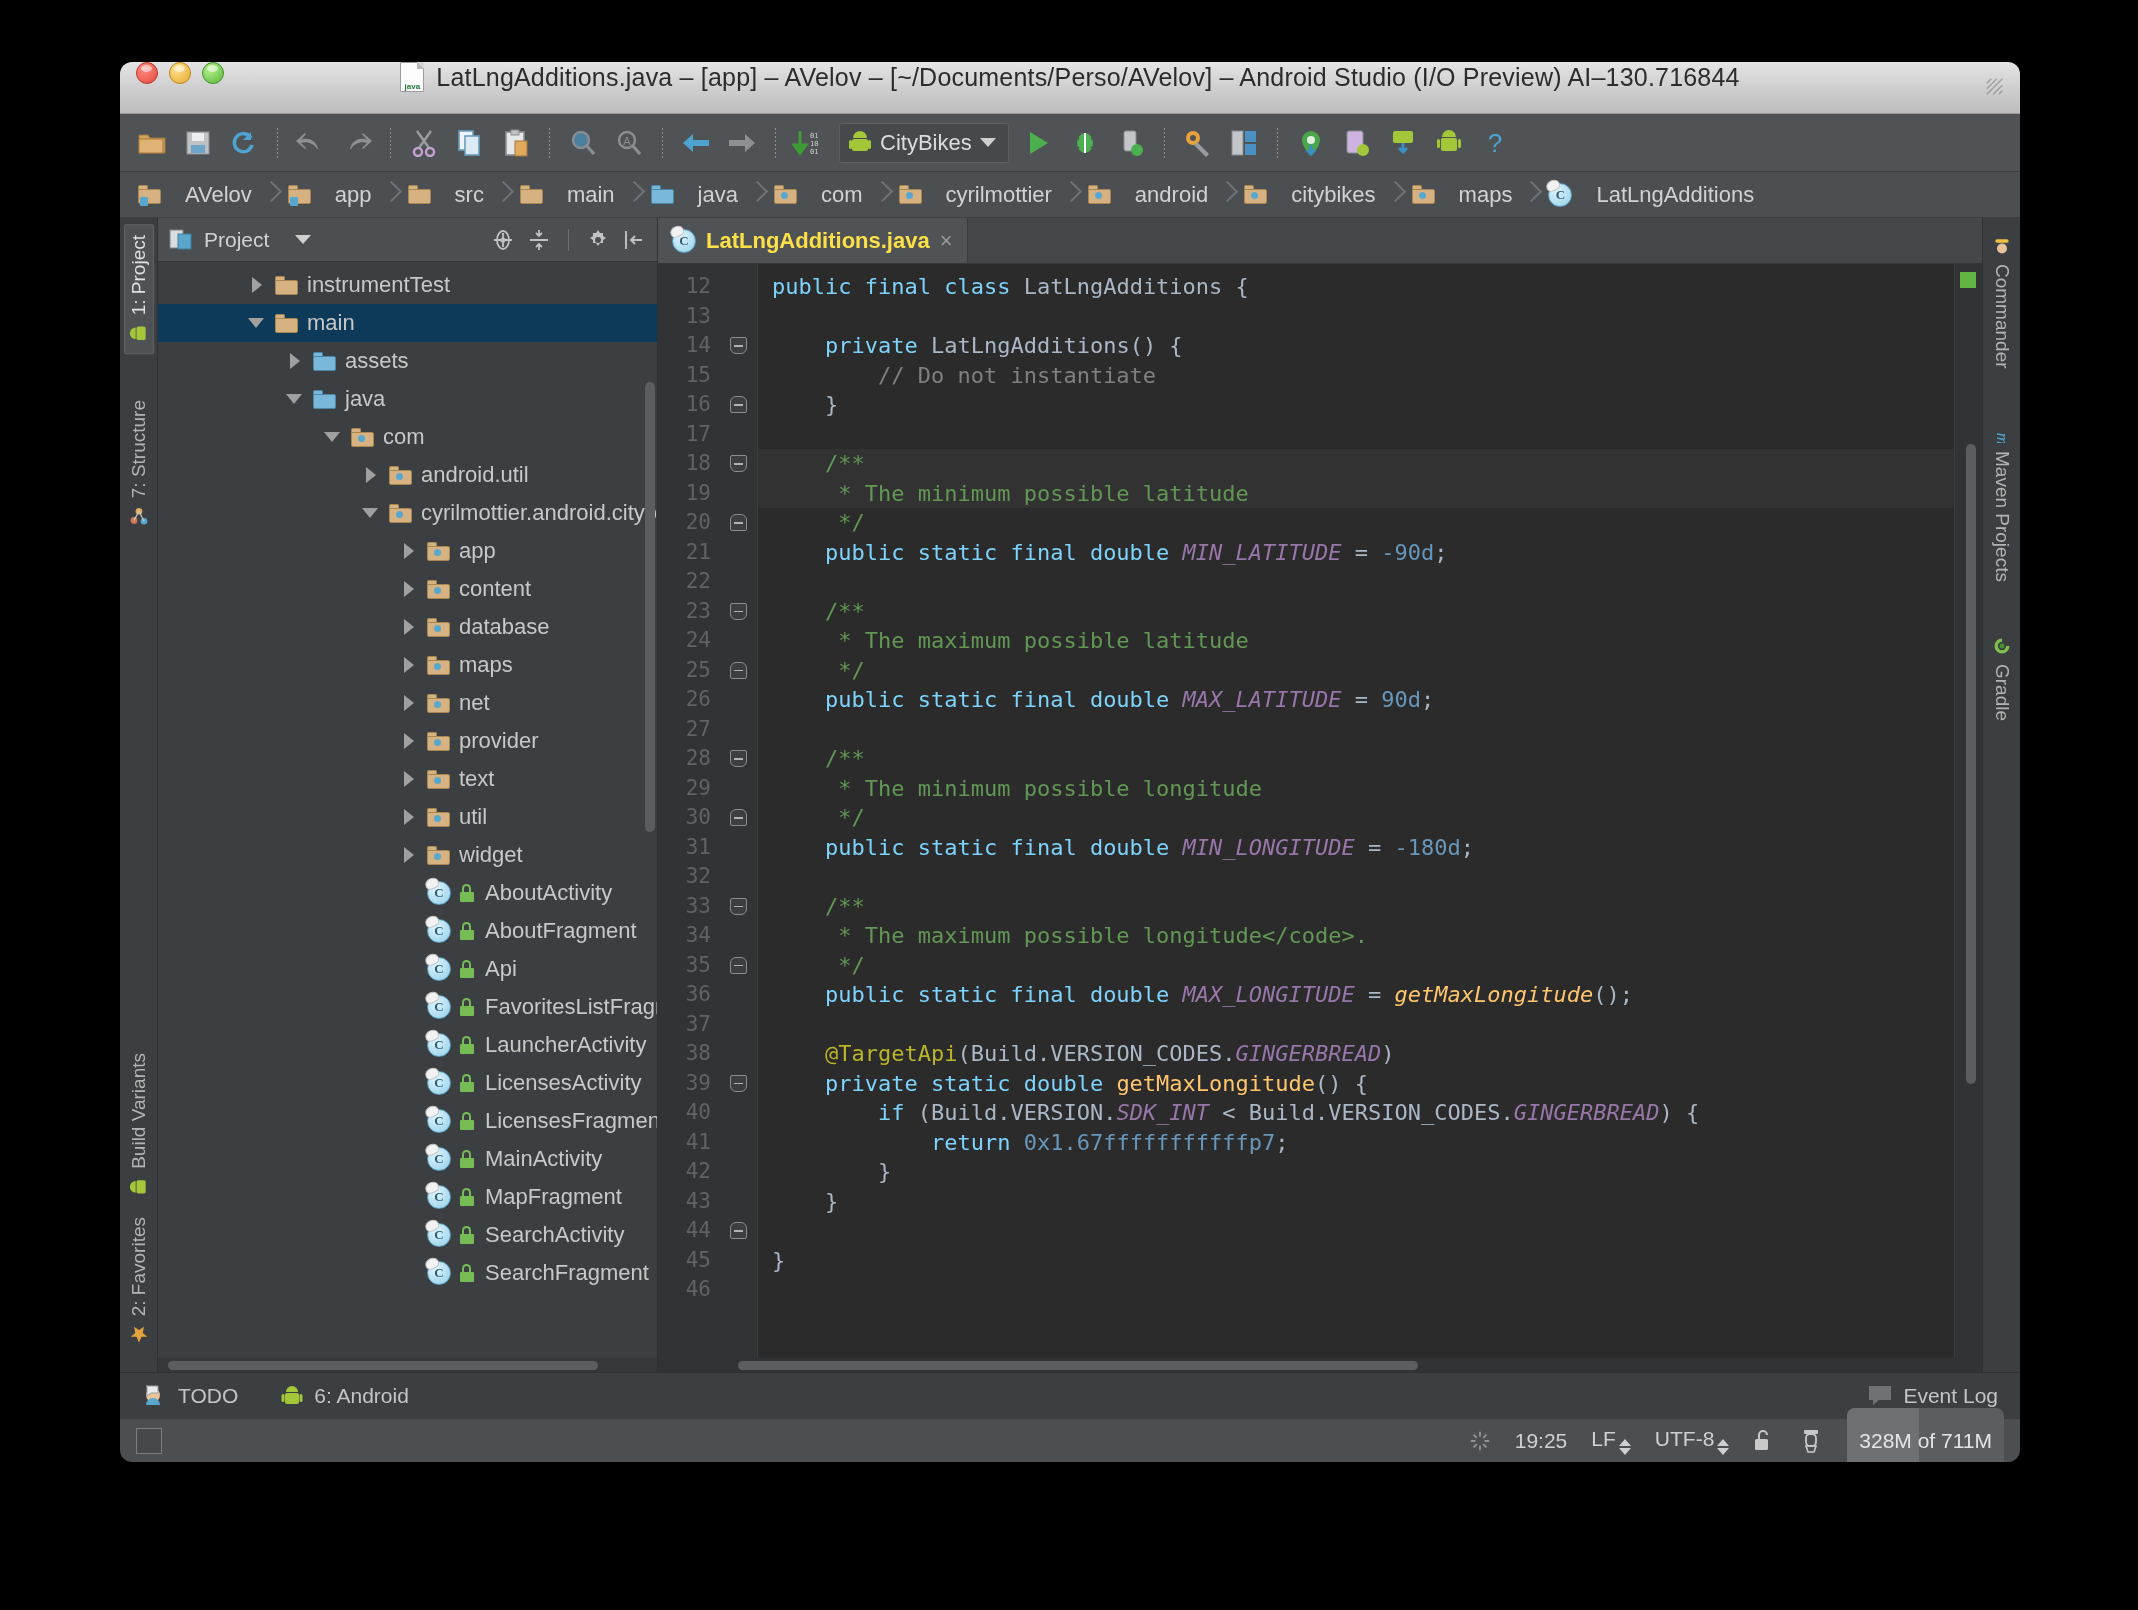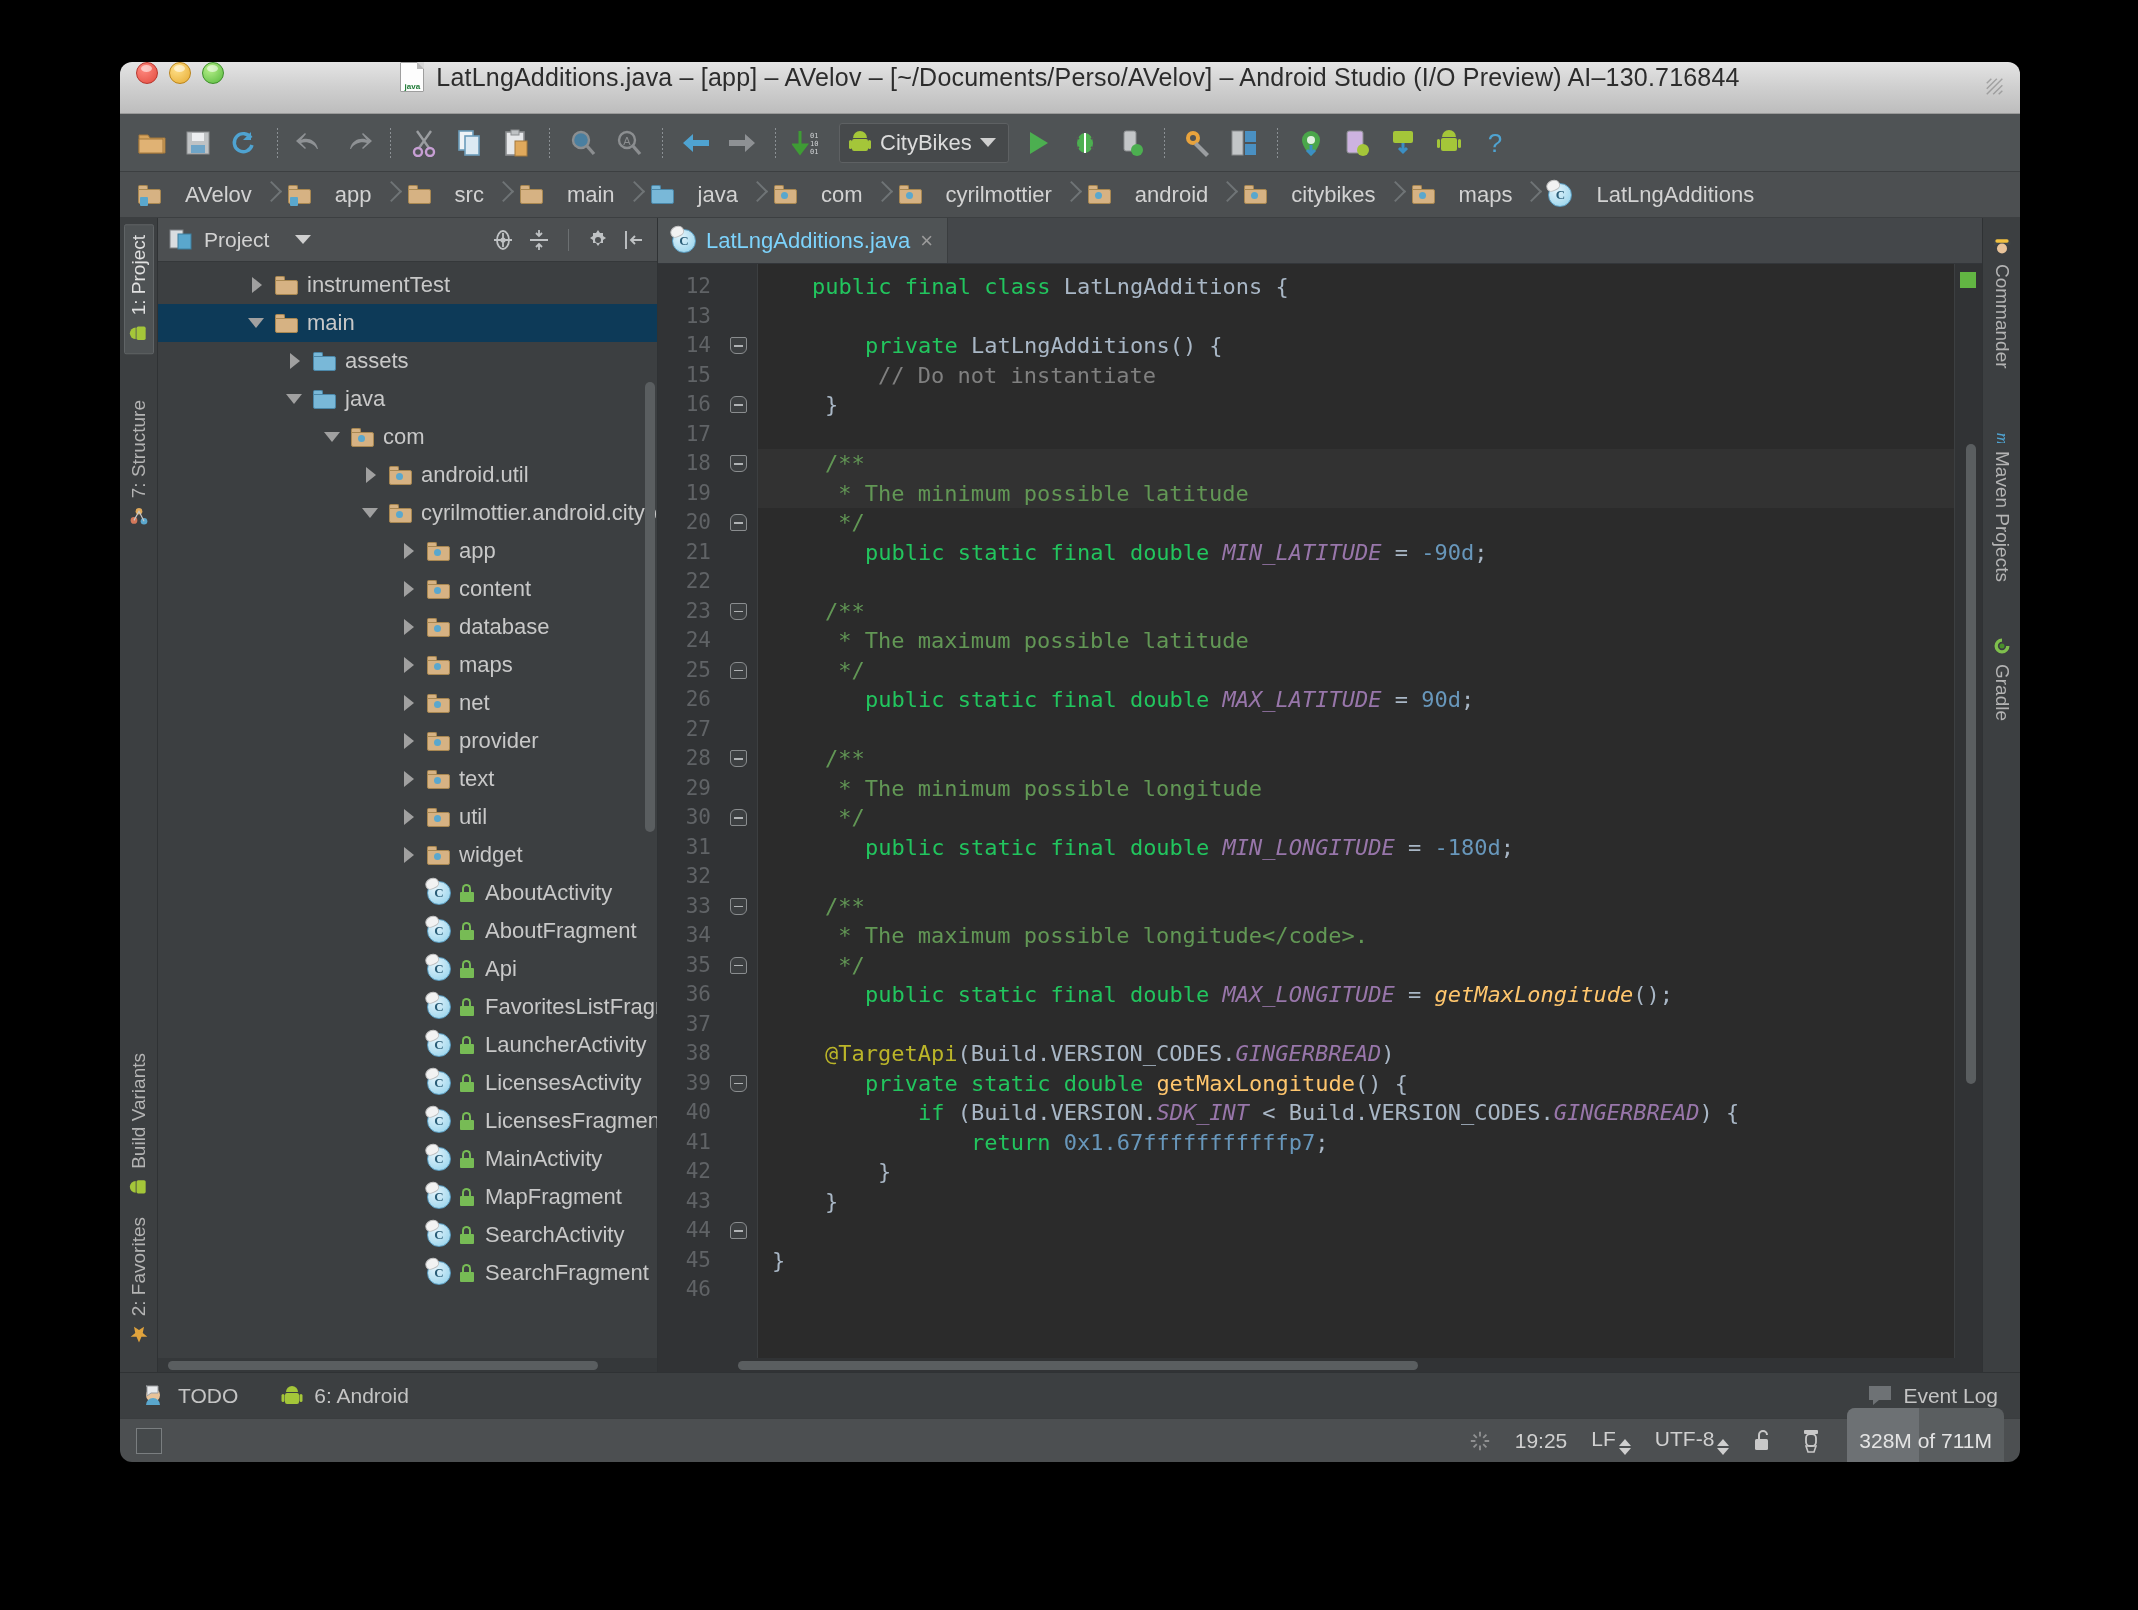--- a/index.html
+++ b/index.html
@@ -180,21 +180,21 @@
   
   .editor-area { flex:1; display:flex; flex-direction:column; min-width:0; background:#2b2b2b; }
   .tabstrip {
     height:46px; background:#4c4f51; display:flex; align-items:stretch; flex:none;
     border-bottom:1px solid #33363a;
   }
   .etab {
     display:flex; align-items:center; gap:10px; padding:0 14px;
     background:#4f5355; border-right:1px solid #3a3d3f;
   }
-  .etab .name { color:#7dd3fc; font-size:22px; }
+  .etab .name { color:#fde047; font-size:22px;font-weight:bold; }
   .etab .close { color:#9b9b9b; font-size:22px; }
   .etab-rest{flex:1; background:#44474a;}
   .editor-wrap{flex:1; display:flex; min-height:0; position:relative;}
   .gutter {
     width:62px; background:#313335; color:#606366; flex:none;
     font-family:"DejaVu Sans Mono", monospace; font-size:21px; text-align:right;
     padding-top:8px; user-select:none;
   }
   .gutter div{height:29.5px; line-height:29.5px; padding-right:9px;}
   .foldcol {
@@ -208,21 +208,21 @@
   }
   .fold-box.collapse{border-radius:2px 2px 6px 6px;}
   .fold-box.expandtop{border-radius:6px 6px 2px 2px;}
   .fold-box::after{content:"";position:absolute;left:3px;top:7px;width:9px;height:1.6px;background:#b0b3b5;}
   .code {
     flex:1; background:#2b2b2b; padding-top:8px; overflow:hidden; position:relative;
     font-family:"DejaVu Sans Mono", monospace; font-size:22px; min-width:0;
   }
   .cl { height:29.5px; line-height:29.5px; white-space:pre; padding-left:14px; color:#a9b7c6; }
   .cl.hl { background:#323232; }
-  .kw { color:#22c55e;margin-left:40px; }
+  .kw { color:#7dd3fc; }
   .cmt { color:#808080; }
   .doc { color:#629755; }
   .const { color:#9876aa; font-style:italic; }
   .num { color:#6897bb; }
   .anno { color:#bbb529; }
   .meth { color:#ffc66d; font-style:italic; }
   .methd { color:#ffc66d; }
   .cls { color:#a9b7c6; }
   .marker-col {
     width:28px; background:#313335; flex:none; position:relative; border-left:1px solid #3c3f41;

